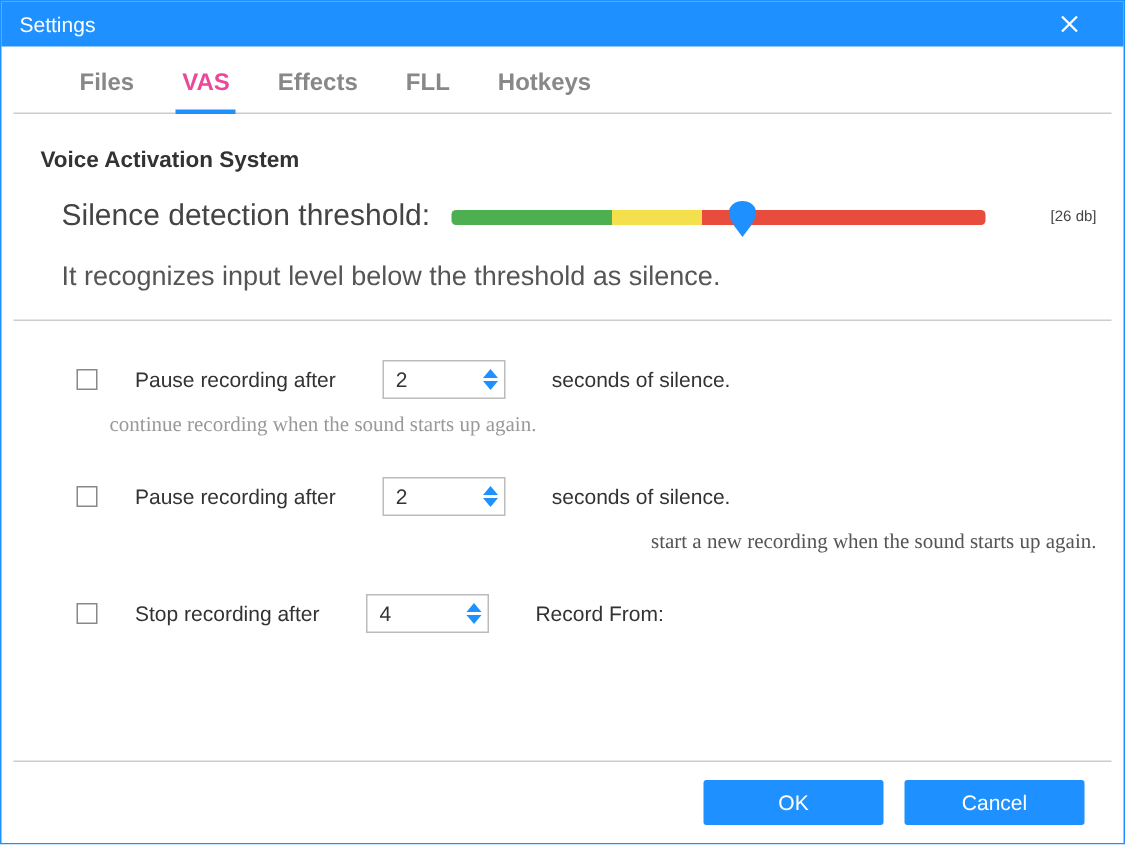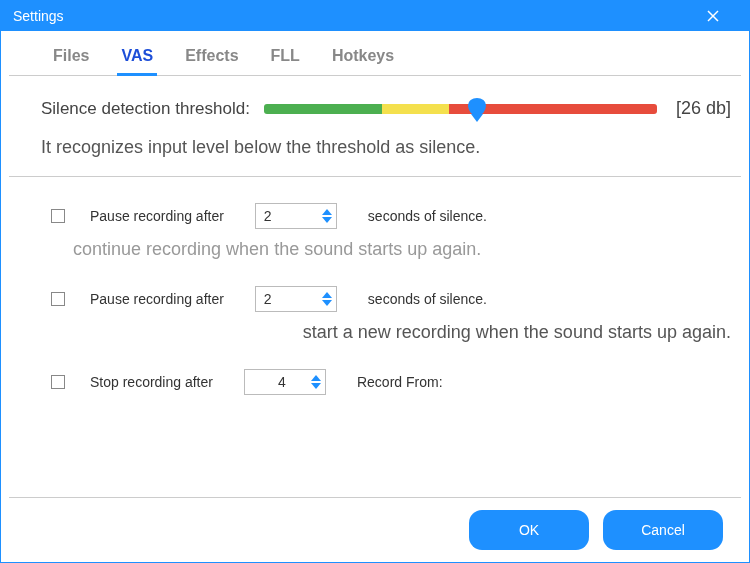--- a/index.html
+++ b/index.html
@@ -48,21 +48,21 @@
   }
   .tab {
     font-size: 16px;
     font-weight: 600;
     color: #888;
     padding: 6px 4px 10px 4px;
     cursor: pointer;
     position: relative;
   }
   .tab.active {
-    color: #1d4ed8;
+    color: #ec4899;
   }
   .tab.active::after {
     content: "";
     position: absolute;
     left: 0; right: 0; bottom: -1px;
     height: 3px;
     background: #1e90ff;
   }
   .content {
     flex: 1;
@@ -75,21 +75,21 @@
     margin-bottom: 18px;
     padding-left: 8px;
   }
   .slider-row {
     padding-left: 22px;
     display: flex;
     align-items: center;
     gap: 14px;
     margin-bottom: 18px;
   }
-  .slider-label { color:#444; font-size:17px; min-width:175px; }
+  .slider-label { color:#444; font-size:20px; min-width:175px; }
   .slider-track {
     position: relative;
     flex: 1;
     height: 10px;
     border-radius: 3px;
     display: flex;
     overflow: visible;
   }
   .seg { height: 10px; }
   .seg.green { background:#4caf50; flex: 0 0 30%; border-radius: 3px 0 0 3px;}
@@ -109,21 +109,21 @@
     position: relative;
   }
   .slider-thumb .shape::after{
     content:"";
     position:absolute;
     bottom:-6px; left:50%; transform:translateX(-50%);
     border-left:6px solid transparent;
     border-right:6px solid transparent;
     border-top:8px solid #1e90ff;
   }
-  .slider-value { color:#444; font-size:18px; min-width:60px; text-align:right;}
+  .slider-value { color:#444; font-size:10px; min-width:60px; text-align:right;}
   .desc {
     padding-left: 22px;
     color: #555;
     font-size: 18px;
     margin-bottom: 18px;
   }
   .divider {
     border: none;
     border-top: 1px solid #ccc;
     margin: 10px -10px 26px -10px;
@@ -162,42 +162,43 @@
     width:0;height:0;
     border-left:5px solid transparent;
     border-right:5px solid transparent;
     cursor:pointer;
   }
   .spin .arr.up { border-bottom:6px solid #1e90ff; margin-bottom:2px;}
   .spin .arr.down { border-top:6px solid #1e90ff; }
   .subdesc {
     padding-left: 54px;
     color: #999;
-    font-size: 18px;
+    font-size: 14px;
     margin-bottom: 26px;
+    font-family: Liberation Serif, serif;
   }
   .subdesc.dark { color:#555;text-align:right; }
   .footer {
     border-top: 1px solid #ccc;
     padding: 12px 18px;
     display: flex;
     justify-content: flex-end;
     gap: 14px;
     background:#fff;
     margin: 0 8px;
   }
   .btn {
     min-width: 120px;
-    height: 40px;
+    height: 30px;
     background: #1e90ff;
     color: #fff;
     border: none;
     font-size: 14px;
     cursor: pointer;
-    border-radius: 13px;
+    border-radius: 2px;
   }
 </style>
 </head>
 <body>
 
 <div class="window">
 
   <div class="titlebar">
     <span class="title">Settings</span>
     <div class="close">
@@ -211,20 +212,21 @@
   <div class="tabs">
     <div class="tab">Files</div>
     <div class="tab active">VAS</div>
     <div class="tab">Effects</div>
     <div class="tab">FLL</div>
     <div class="tab">Hotkeys</div>
   </div>
 
   <div class="content">
 
+    <div class="section-title">Voice Activation System</div>
 
     <div class="slider-row">
       <span class="slider-label">Silence detection threshold:</span>
       <div class="slider-track">
         <div class="seg green"></div>
         <div class="seg yellow"></div>
         <div class="seg red"></div>
         <div class="slider-thumb">
             <div class="shape"></div>
           </div>
@@ -257,21 +259,21 @@
         <span class="val">2</span>
         <div class="arrows">
           <div class="arr up"></div>
           <div class="arr down"></div>
         </div>
       </div>
       <span>seconds of silence.</span>
     </div>
     <div class="subdesc dark">start a new recording when the sound starts up again.</div>
 
-    <div class="check-row" style="margin-bottom:6px;text-align:center;">
+    <div class="check-row" style="margin-bottom:6px;">
       <div class="checkbox"></div>
       <span>Stop recording after</span>
       <div class="spin">
         <span class="val">4</span>
         <div class="arrows">
           <div class="arr up"></div>
           <div class="arr down"></div>
         </div>
       </div>
       <span>Record  From:</span>

